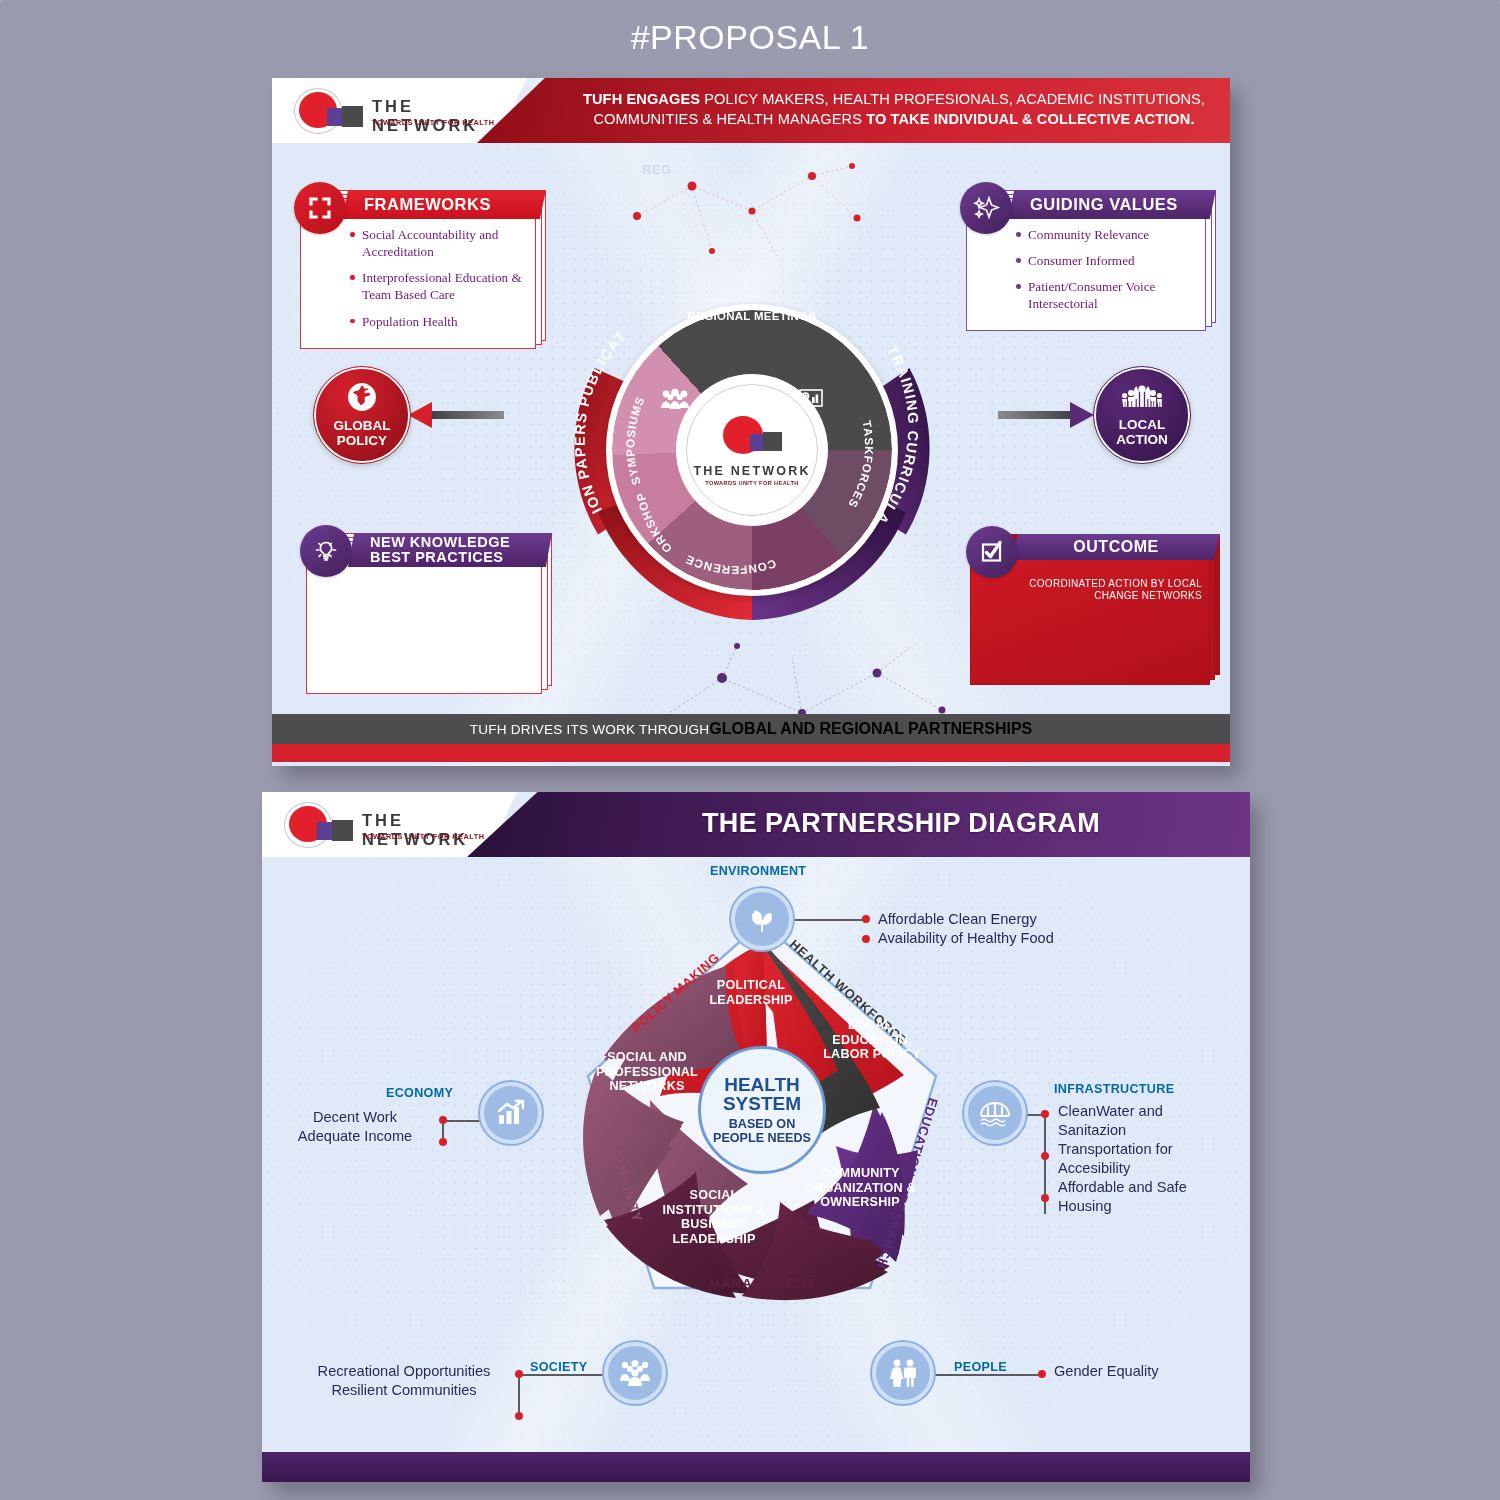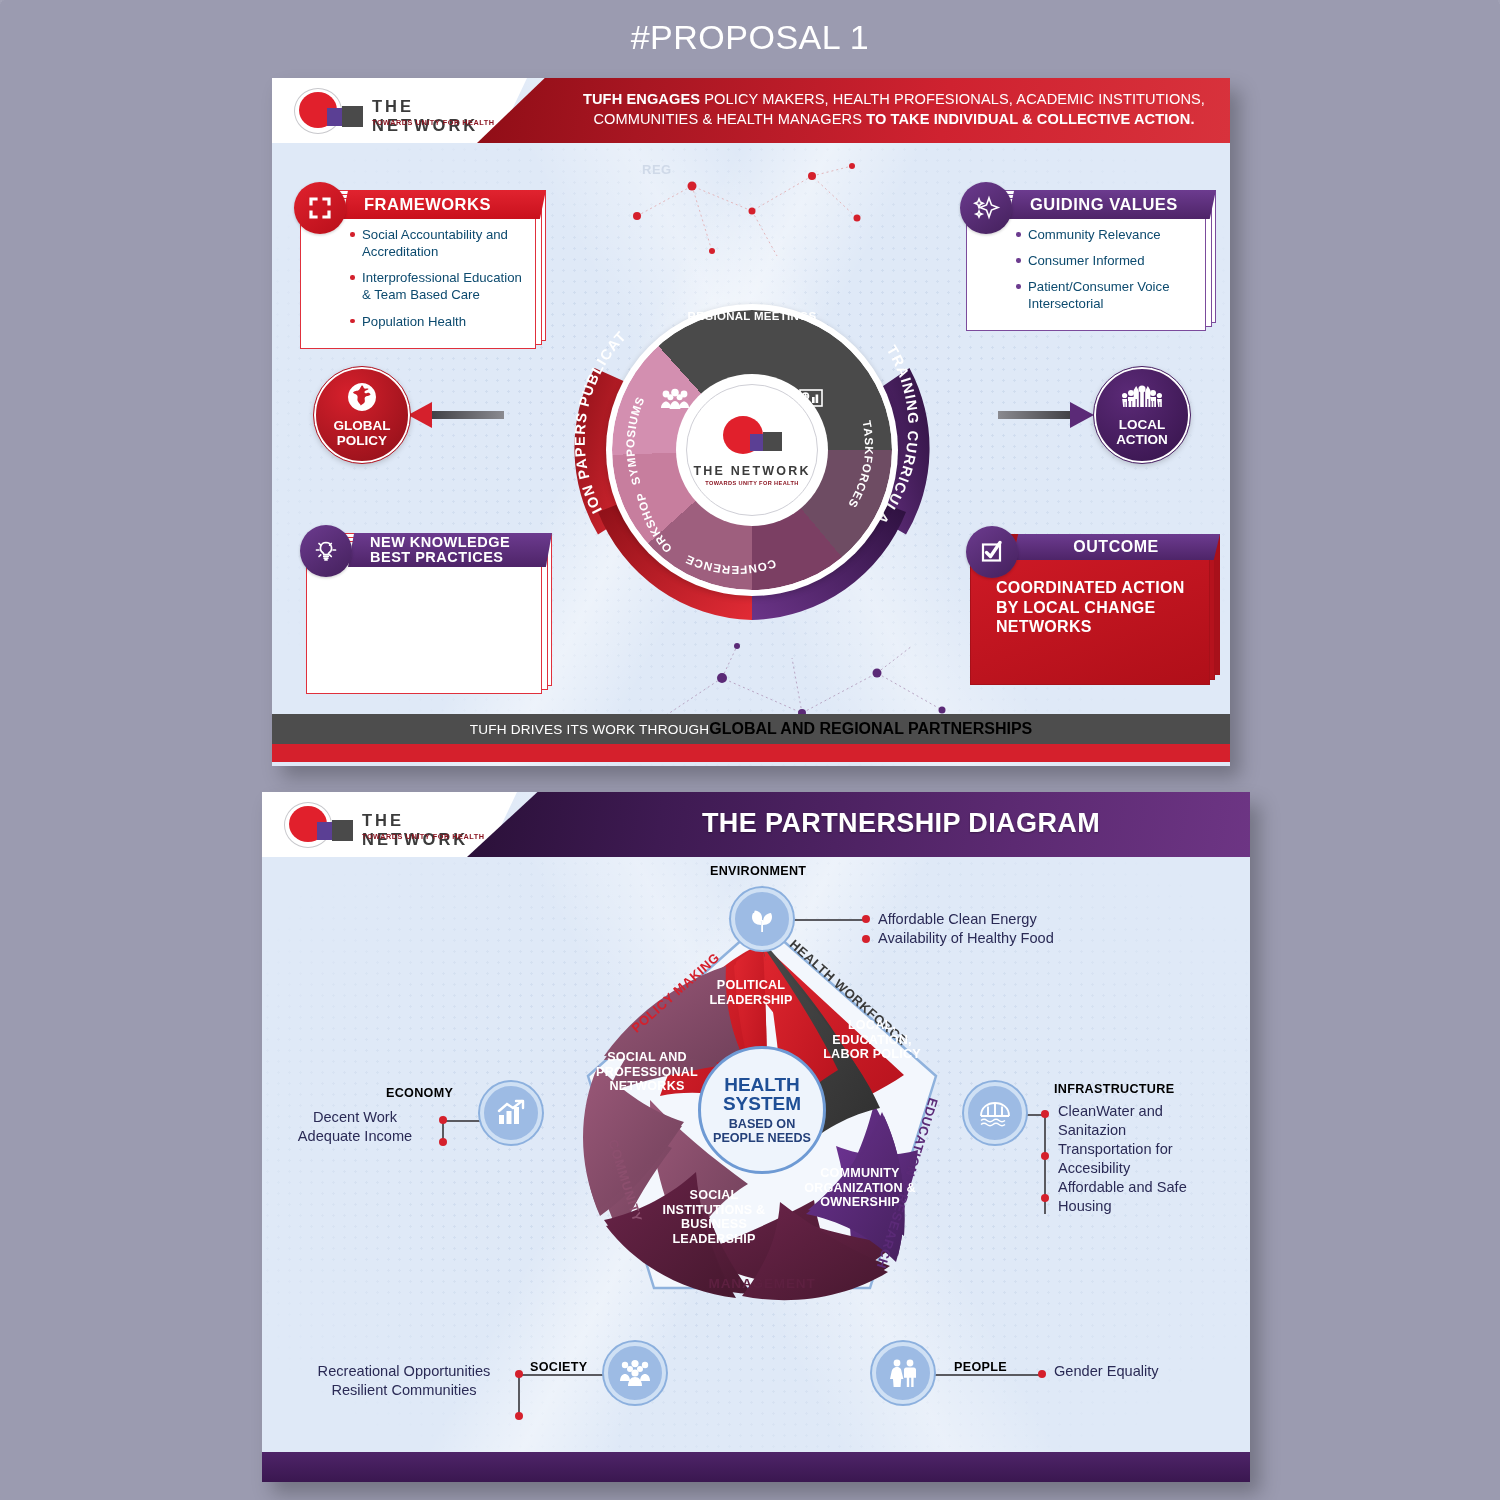--- a/index.html
+++ b/index.html
@@ -76,40 +76,40 @@
      clip-path:polygon(3% 0, 100% 0, 97% 100%, 0 100%);
      display:flex;align-items:center;}
   .card.purple .tbar{background:linear-gradient(180deg,#6c3b8f,#4e2468);}
   .card .tbar span{color:#fff;font-size:16.5px;font-weight:700;letter-spacing:.5px;margin-left:22px;line-height:1.05;}
   .card .tbar.two span{font-size:14.5px;}
   .card .badge{position:absolute;left:0;top:-4px;width:52px;height:52px;border-radius:50%;
      background:linear-gradient(145deg,#e0222e,#b90f1a);display:flex;align-items:center;justify-content:center;z-index:4;
      box-shadow:0 1px 3px rgba(0,0,0,.2);}
   .card.purple .badge{background:linear-gradient(145deg,#6c3b8f,#44205c);}
   .card ul{position:absolute;left:56px;right:16px;top:40px;list-style:none;}
-  .card li{position:relative;color:#0c4a6e;font-size:13.2px;line-height:1.30;margin-bottom:9px;padding-left:12px;}
+  .card li{position:relative;color:#701a75;font-size:13.2px;line-height:1.30;margin-bottom:9px;padding-left:12px;font-family:Liberation Serif, serif;}
   .card li::before{content:"";position:absolute;left:0;top:6px;width:4.5px;height:4.5px;border-radius:50%;background:#d3202c;}
   .card.purple li::before{background:#6c3b8f;}
 
   #card-frameworks{left:22px;top:108px;width:248px;height:163px;}
   #card-values{left:688px;top:108px;width:252px;height:145px;}
   #card-newknow{left:28px;top:451px;width:248px;height:165px;}
 
   
   #card-outcome{left:694px;top:452px;width:248px;height:155px;}
   #card-outcome .sheet{background:#c9141f;border-color:#a71019;}
   #card-outcome .s3{left:14px;top:4px;right:-6px;bottom:10px;background:#a8101a;}
   #card-outcome .s2{left:9px;top:9px;right:-1px;bottom:5px;background:#b5121d;}
   #card-outcome .s1{left:4px;top:14px;right:4px;bottom:0;background:linear-gradient(160deg,#cf1a26,#b00f19);}
   #card-outcome .tbar{background:linear-gradient(180deg,#6c3b8f,#4e2468);left:46px;right:-6px;top:4px;height:26px;
      justify-content:center;}
   #card-outcome .tbar span{margin-left:0;font-size:16px;}
   #card-outcome .badge{background:linear-gradient(145deg,#6c3b8f,#44205c);}
-  #card-outcome .otext{position:absolute;left:30px;right:12px;top:48px;text-align:left;color:#fff;
-     font-size:16px;font-weight:700;line-height:1.22;letter-spacing:.3px;}
+  #card-outcome .otext{position:absolute;left:30px;right:12px;top:48px;text-align:right;color:#fff;
+     font-size:10px;font-weight:400;line-height:1.22;letter-spacing:.3px;}
 
   
   #wheel{position:absolute;left:296px;top:188px;width:368px;height:368px;}
 
   #wheel .midring{position:absolute;left:38px;top:38px;width:292px;height:292px;border-radius:50%;
     background:#fff;box-shadow:0 2px 6px rgba(0,0,0,.18);}
   #wheel .seg{position:absolute;left:44px;top:44px;width:280px;height:280px;border-radius:50%;
     background:conic-gradient(from 0deg,
       #4a4a4a 0deg 90deg,
       #6e4c63 90deg 140deg,
@@ -176,21 +176,21 @@
   .petal-txt{position:absolute;color:#fff;font-size:12.6px;font-weight:700;line-height:1.16;text-align:center;letter-spacing:.2px;}
   .hubcircle{position:absolute;left:146px;top:146px;width:128px;height:128px;border-radius:50%;
     background:#eef4fc;border:3px solid #6e9ad4;display:flex;flex-direction:column;align-items:center;justify-content:center;text-align:center;}
   .hubcircle .h1{color:#1f4f96;font-size:19px;font-weight:700;line-height:1.02;}
   .hubcircle .h2{color:#24407a;font-size:12.6px;font-weight:700;line-height:1.12;margin-top:3px;}
 
   .node{position:absolute;width:62px;height:62px;border-radius:50%;background:#9dbbe4;
     border:4px solid #cfe0f4;box-shadow:0 0 0 2px #8cb0de;display:flex;align-items:center;justify-content:center;z-index:6;}
   .node svg{display:block;}
 
-  .cat{position:absolute;font-size:12.6px;font-weight:700;color:#000000;letter-spacing:.3px;}
+  .cat{position:absolute;font-size:12.6px;font-weight:700;color:#0369a1;letter-spacing:.3px;}
   .items{position:absolute;color:#2a2a55;font-size:14.6px;line-height:1.30;}
   .items.r{text-align:center;}
   .conn{position:absolute;background:#5a5a60;}
   .bdot{position:absolute;width:8px;height:8px;border-radius:50%;background:#d5202c;}
 </style>
 </head>
 <body>
 
 <div class="bg-tex"></div>
 

